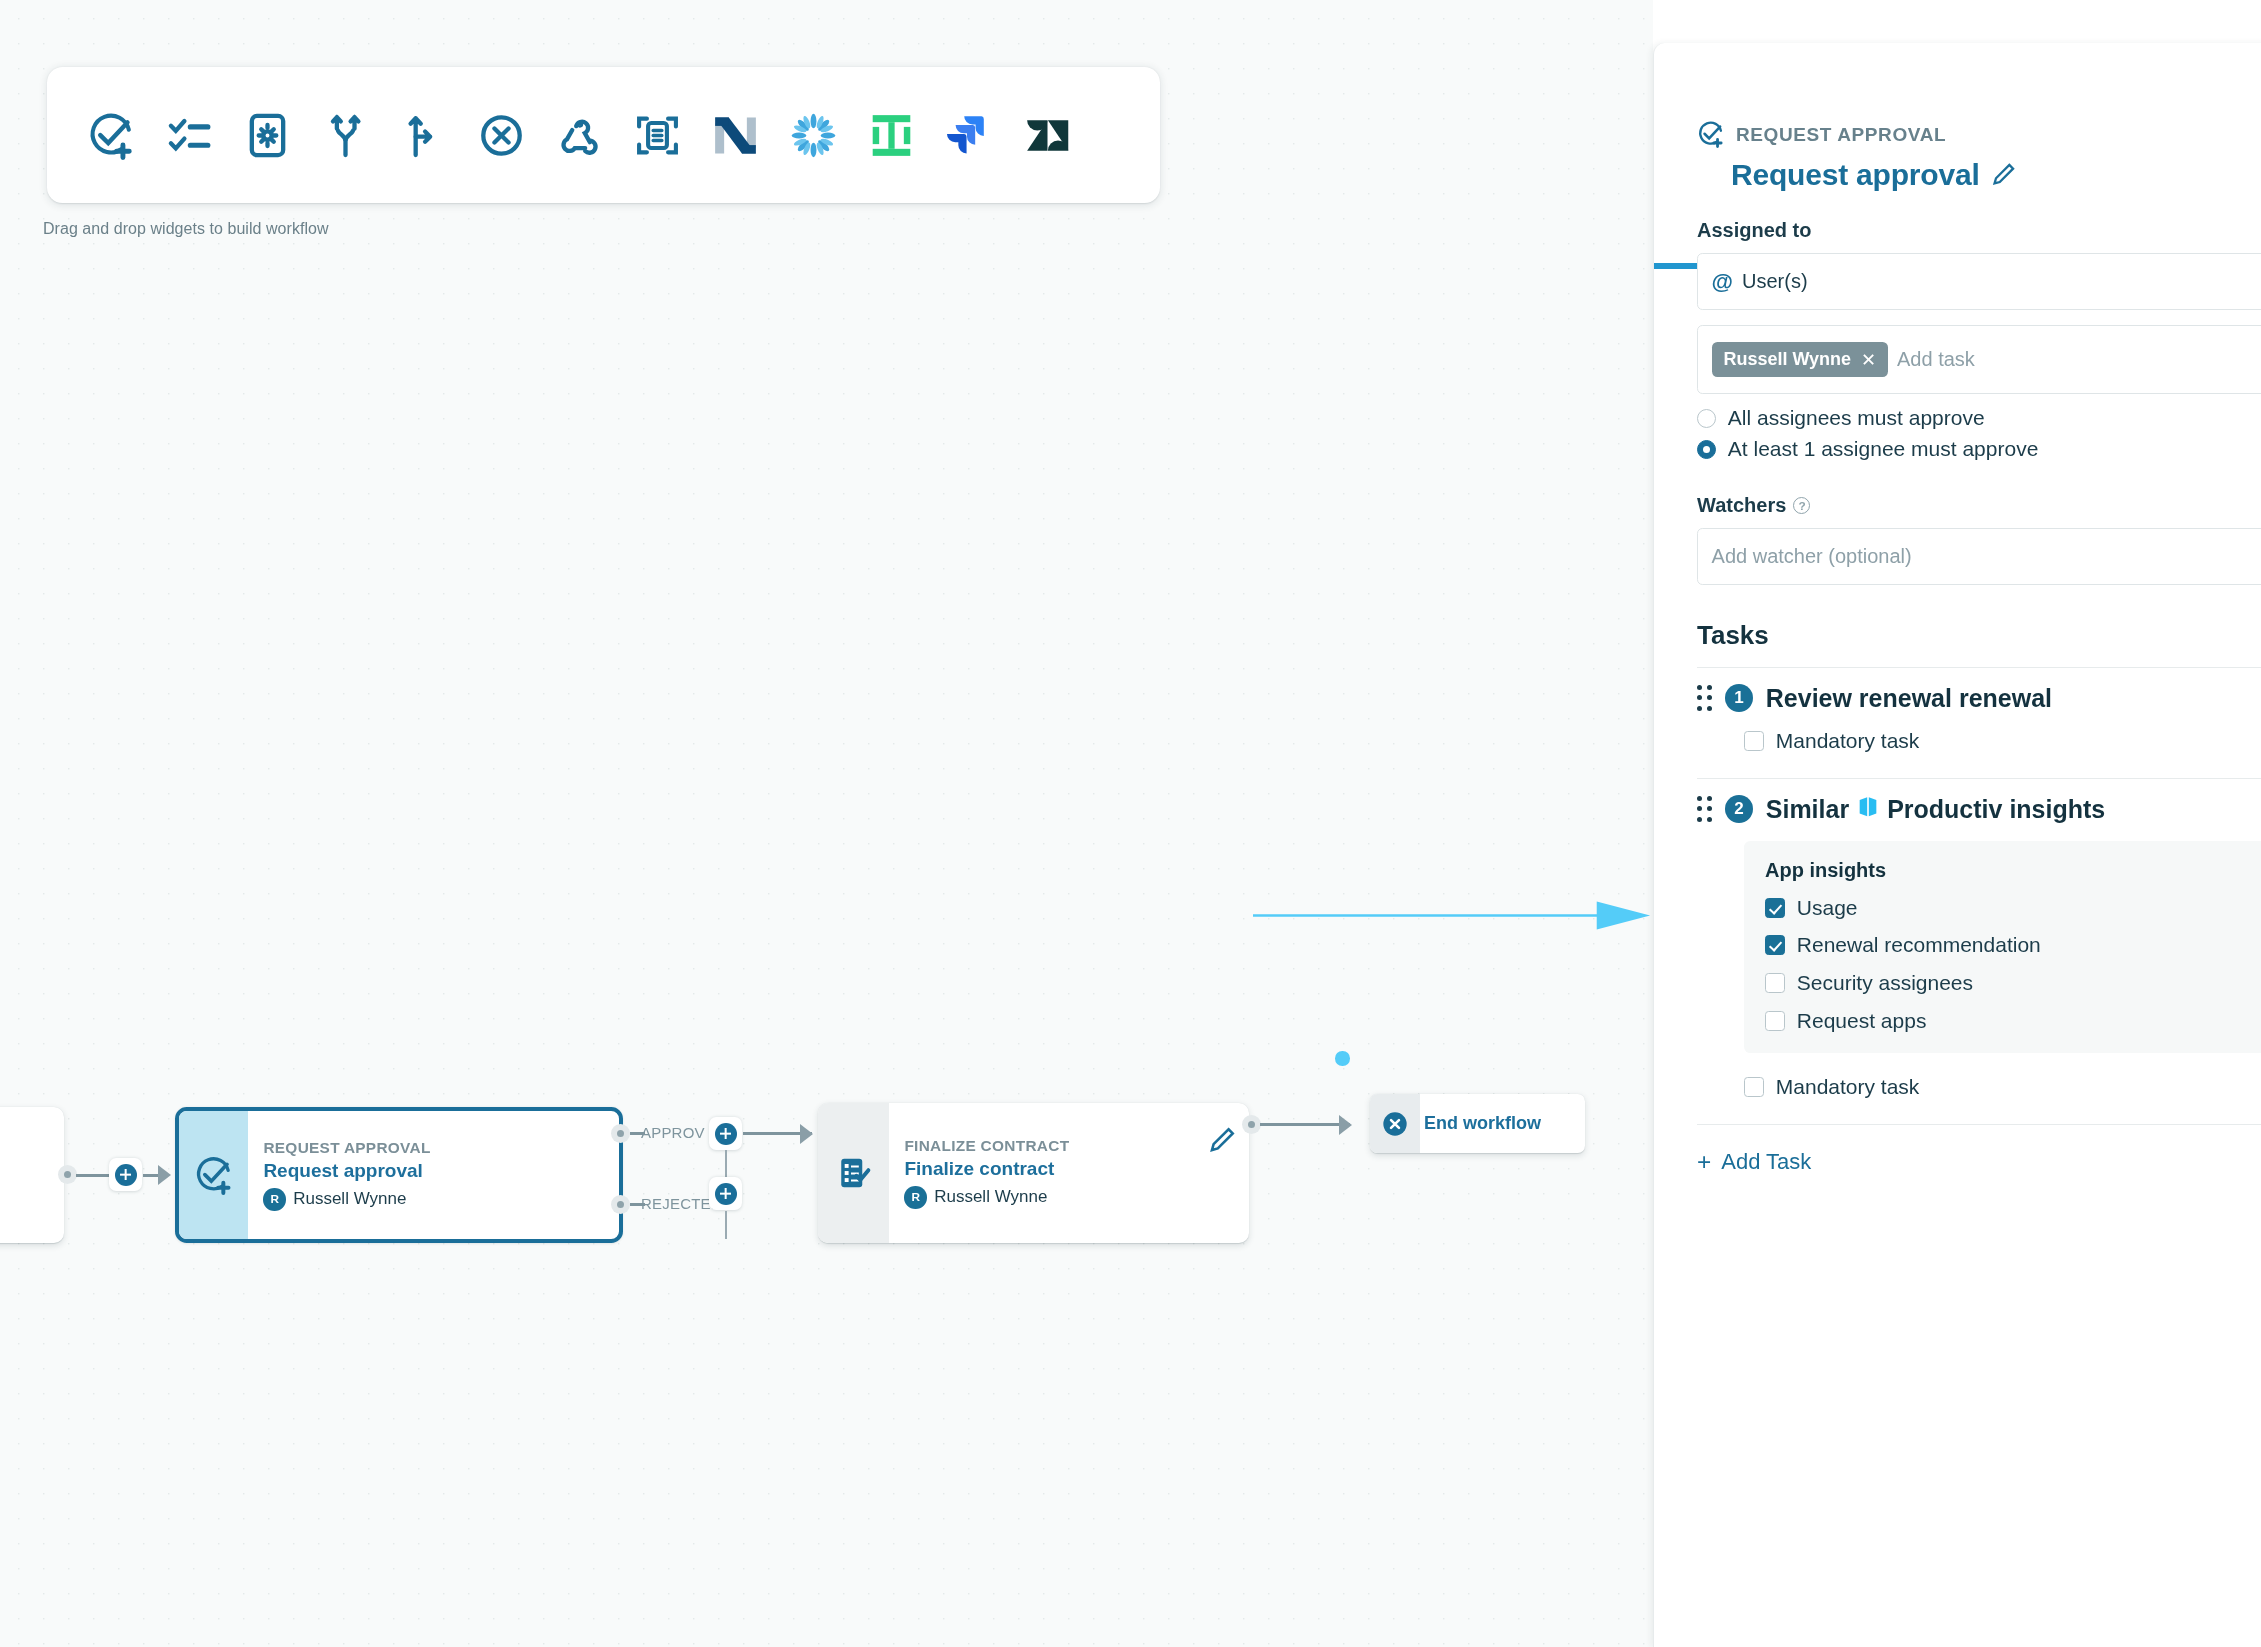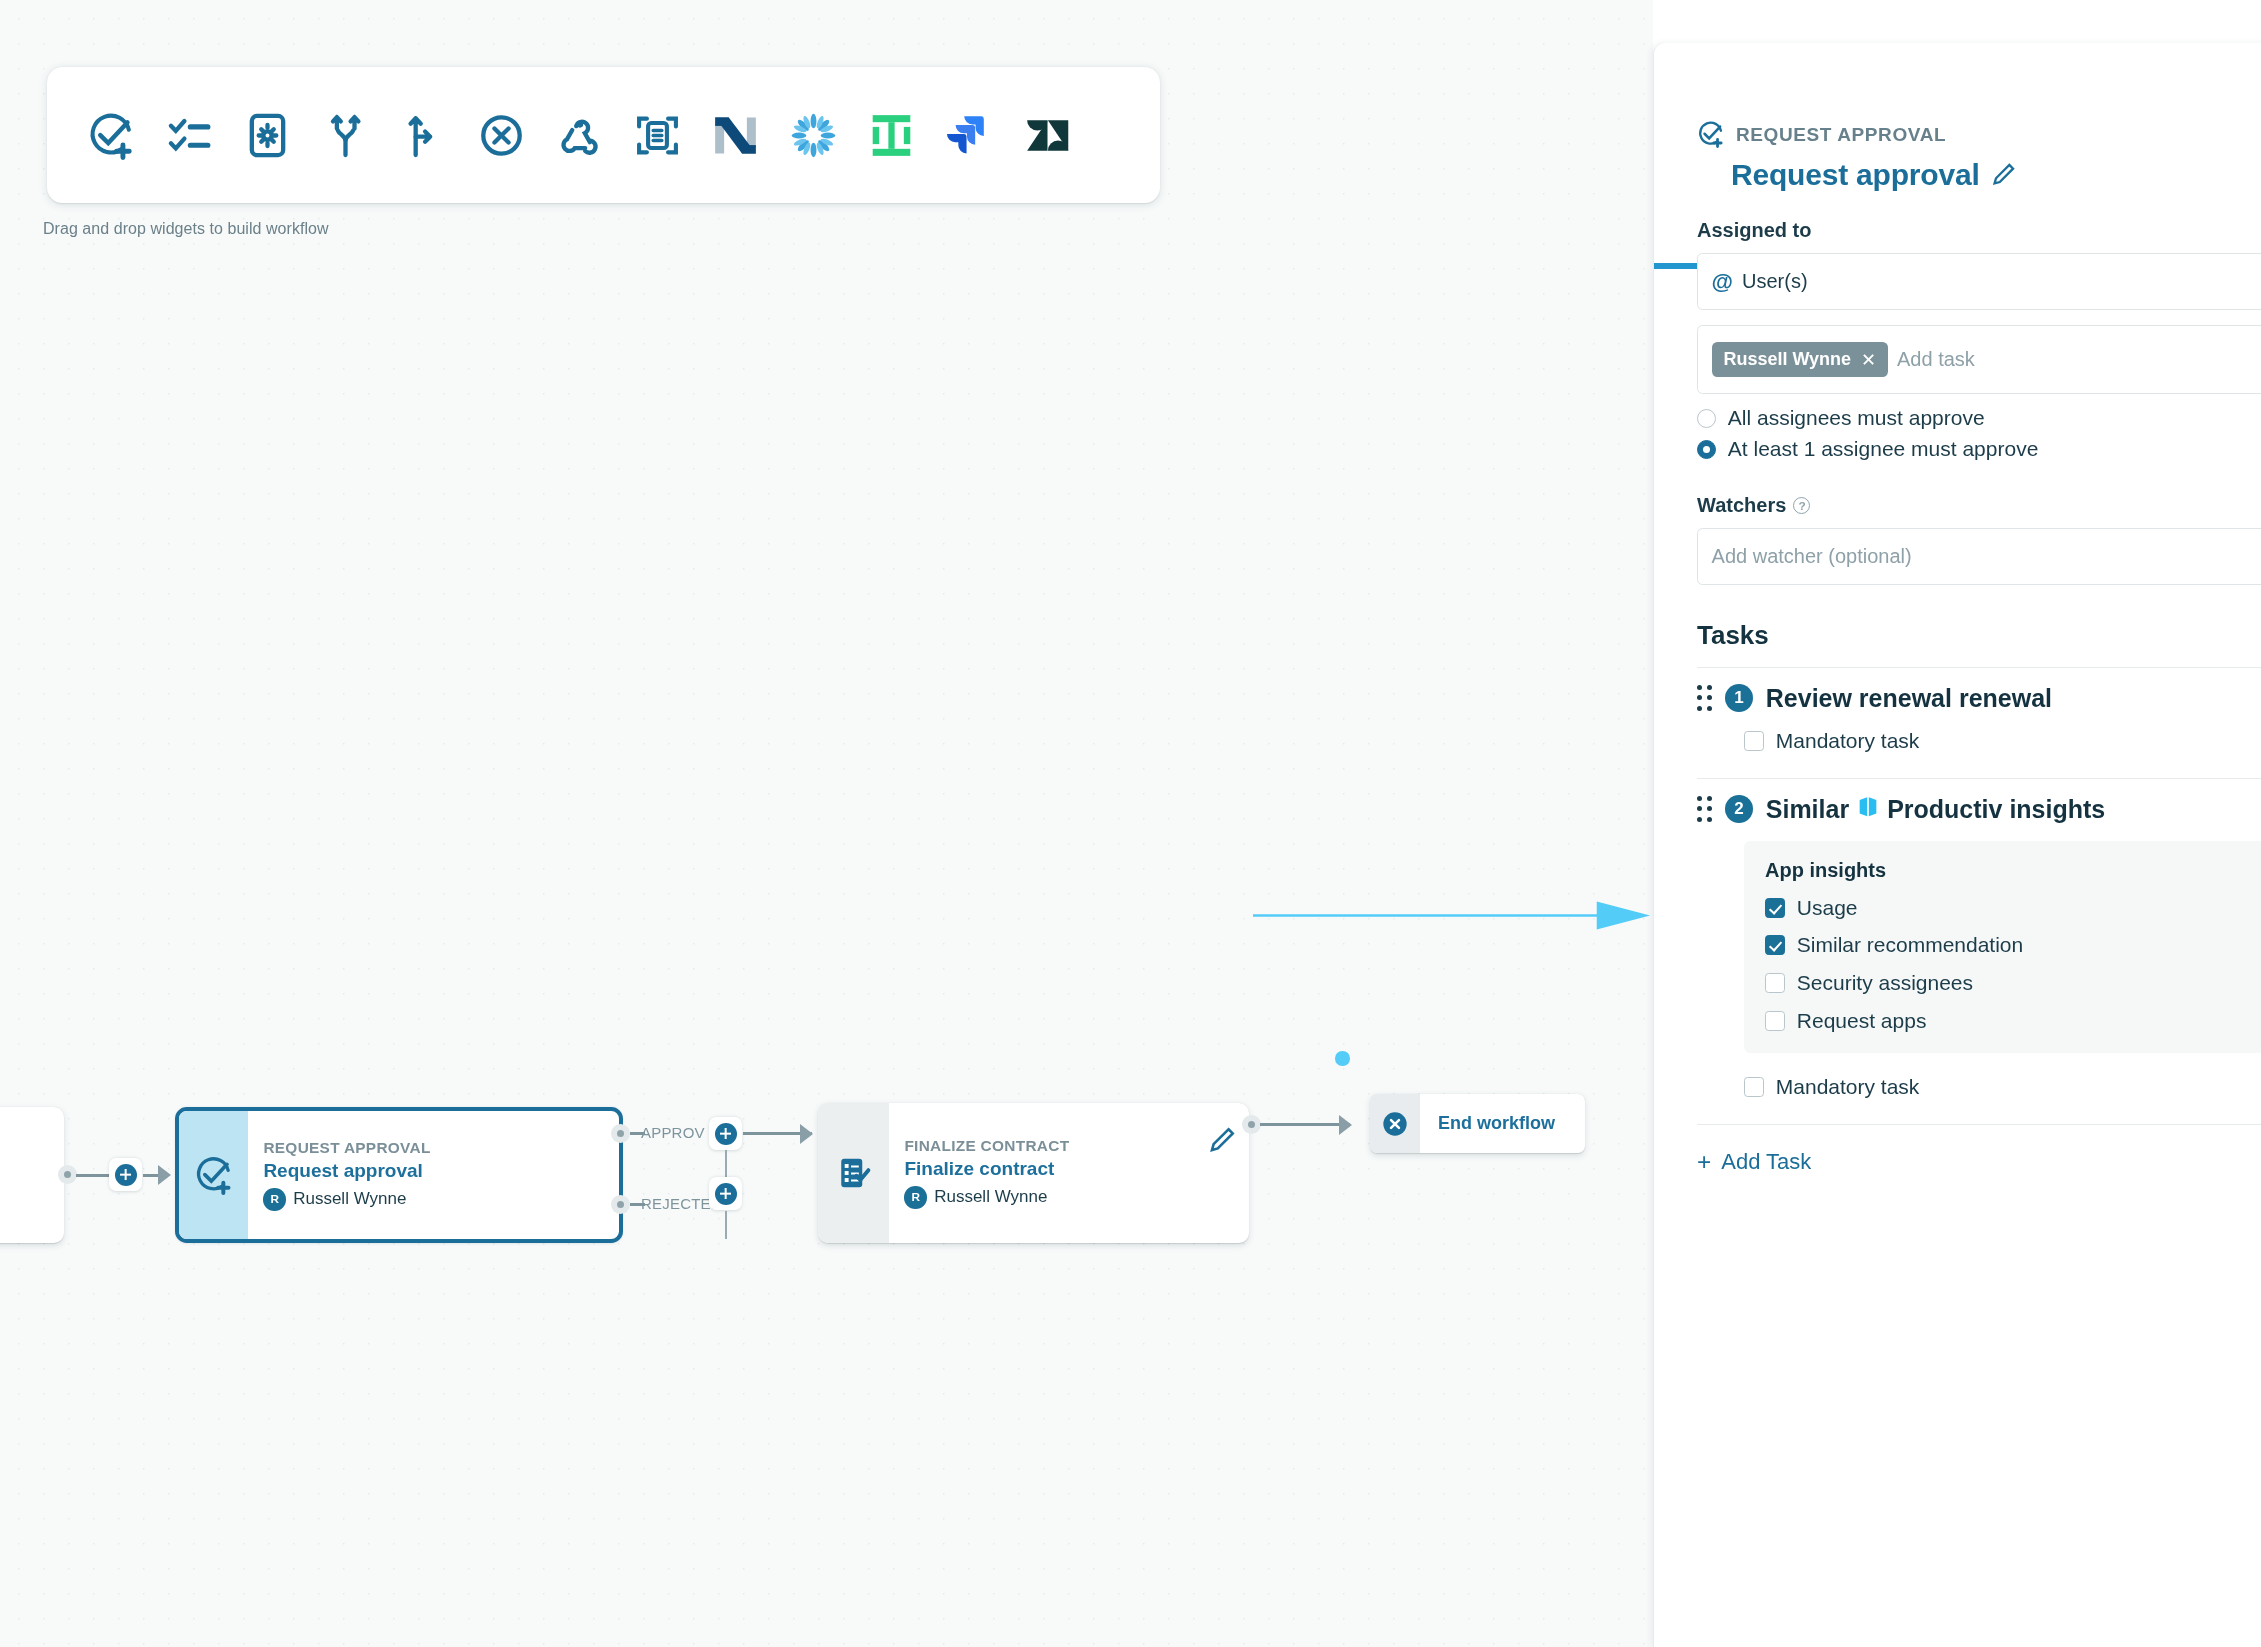--- a/index.html
+++ b/index.html
@@ -71,21 +71,21 @@
   }
   #node-request .stripe { background:#bde4f2; width:69px; flex:0 0 69px; }
 
   #node-finalize { left: 818px; top: 1103px; width: 431px; height: 140px; }
 
   #node-end {
     left: 1370px; top: 1094px; width: 215px; height: 59px;
     border-radius: 7.2px;
   }
   #node-end .stripe { width:50px; flex:0 0 50px; background:#e8ecee; }
-  #node-end .body { justify-content:center; padding-left:18px;}
+  #node-end .body { justify-content:center; padding-left:4px;}
   #node-end .title { font-size: 18px; }
 
   
   #node-prev {
     left: -54px; top: 1107px; width: 118px; height: 136px;
     border-radius: 10px; background:#fff;
   }
 
   .conn { position:absolute; background:#7e949d; height:3.2px; }
   .connv { position:absolute; background:#9aaab2; width:2.3px; }
@@ -558,21 +558,21 @@
           <div class="insights-title">App insights</div>
 
           <div class="ins-row">
             <span class="cb on"></span>
             <span class="ins-name">Usage</span>
 
           </div>
 
           <div class="ins-row">
             <span class="cb on"></span>
-            <span class="ins-name">Similar recommendation</span>
+            <span class="ins-name">Renewal recommendation</span>
 
           </div>
 
           <div class="ins-row">
             <span class="cb"></span>
             <span class="ins-name">Security assignees</span>
 
           </div>
 
           <div class="ins-row">

